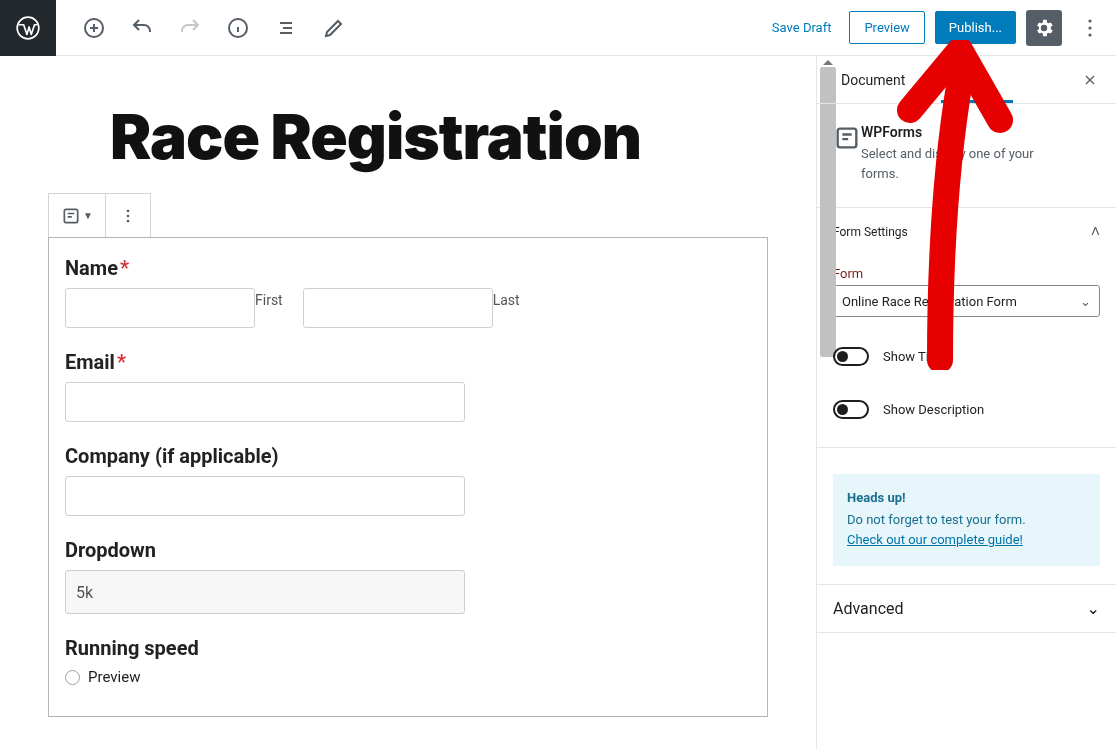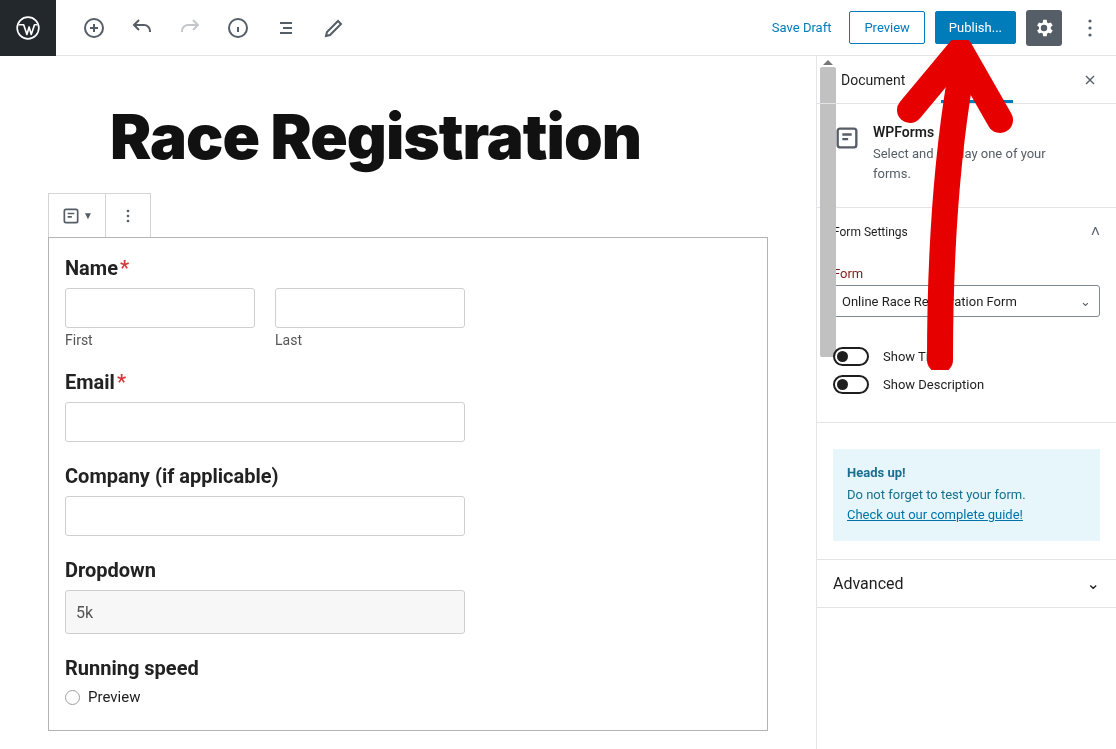--- a/index.html
+++ b/index.html
@@ -46,42 +46,42 @@
   .block-toolbar .tb-cell:last-child{border-right:none}
   .block-toolbar svg{width:20px;height:20px}
   .tb-caret{font-size:10px;margin-left:2px;color:#555d66}
   .block-selected{border:1px solid #b4b4b4;padding:18px 16px 20px;min-height:480px}
   .f-row{margin-bottom:22px}
   .f-label{font-weight:700;font-size:20px;margin-bottom:8px;display:block;color:#222}
   .req{color:#d63638;margin-left:2px}
   .f-input{width:400px;height:40px;border:1px solid #cfcfcf;border-radius:3px;padding:0 10px;font-size:15px;background:#fff}
   .f-sublabel{font-size:14px;color:#555;margin-top:4px}
   .name-split{display:flex;gap:20px}
-  .name-col{display:flex;flex-direction:column}
+  .name-col{display:flex;flex-direction:row}
   .name-col .f-input{width:190px}
   .f-select{width:400px;height:44px;border:1px solid #cfcfcf;border-radius:3px;padding:0 10px;font-size:16px;background:#f7f7f7;display:flex;align-items:center;color:#555}
   .radio-row{display:flex;align-items:center;gap:8px;margin-top:6px}
   .radio-circle{width:15px;height:15px;border:1px solid #9f9f9f;border-radius:50%}
 
   
   .side-tabs{display:flex;align-items:center;height:48px;border-bottom:1px solid var(--gray-1);position:relative;padding-left:16px}
   .side-tab{font-size:14px;color:#1e1e1e;padding:0 8px;height:100%;display:flex;align-items:center;cursor:pointer}
   .side-tab.active::after{content:"";position:absolute;bottom:0;height:3px;background:var(--blue);left:124px;width:72px}
   .side-close{margin-left:auto;margin-right:10px;font-size:18px;color:#555d66;cursor:pointer;width:32px;display:flex;align-items:center;justify-content:center}
-  .side-block-info{display:flex;gap:12px;padding:20px 16px 24px;border-bottom:1px solid var(--gray-1)}
+  .side-block-info{display:flex;gap:0;padding:20px 16px 24px;border-bottom:1px solid var(--gray-1)}
   .side-block-ico{width:28px;height:28px;flex:0 0 28px;margin-top:0}
   .side-block-txt .t1{font-weight:600;font-size:14px;margin-bottom:4px;color:#1e1e1e}
   .side-block-txt .t2{font-size:13px;color:#555d66;line-height:1.5}
   .panel-head{display:flex;align-items:center;justify-content:space-between;padding:14px 16px;border-bottom:1px solid transparent;cursor:pointer}
   .panel-head .ph-label{font-weight:400;font-size:12px}
   .panel-head .chev{font-size:16px;color:#555d66}
   .panel-body{padding:4px 16px 28px;border-bottom:1px solid var(--gray-1)}
   .sb-label{font-size:13px;color:#7f1d1d;margin-bottom:4px;margin-top:6px;display:block}
   .sb-select{width:100%;height:32px;border:1px solid #7e8993;border-radius:3px;display:flex;align-items:center;justify-content:space-between;padding:0 8px;font-size:13px;background:#fff;cursor:pointer}
-  .toggle-row{display:flex;align-items:center;gap:14px;margin-top:9px}
+  .toggle-row{display:flex;align-items:center;gap:14px;margin-top:34px}
   .toggle{width:36px;height:19px;border:2px solid #1e1e1e;border-radius:20px;position:relative;cursor:pointer;flex:0 0 36px}
   .toggle::after{content:"";width:11px;height:11px;background:#1e1e1e;border-radius:50%;position:absolute;left:2px;top:2px}
   .toggle-label{font-size:13px;color:#1e1e1e}
   .notice-box{margin:26px 16px 18px;background:#e6f6fb;padding:14px 14px 16px;font-size:13px;line-height:1.55}
   .notice-box .nb-h{font-weight:700;color:#1a6f8f;margin-bottom:2px}
   .notice-box .nb-b{color:#1a6f8f}
   .notice-box a{color:#0073aa;text-decoration:underline}
   .panel-closed{display:flex;align-items:center;justify-content:space-between;padding:14px 16px;cursor:pointer;border-top:1px solid var(--gray-1);border-bottom:1px solid var(--gray-1)}
 
   

